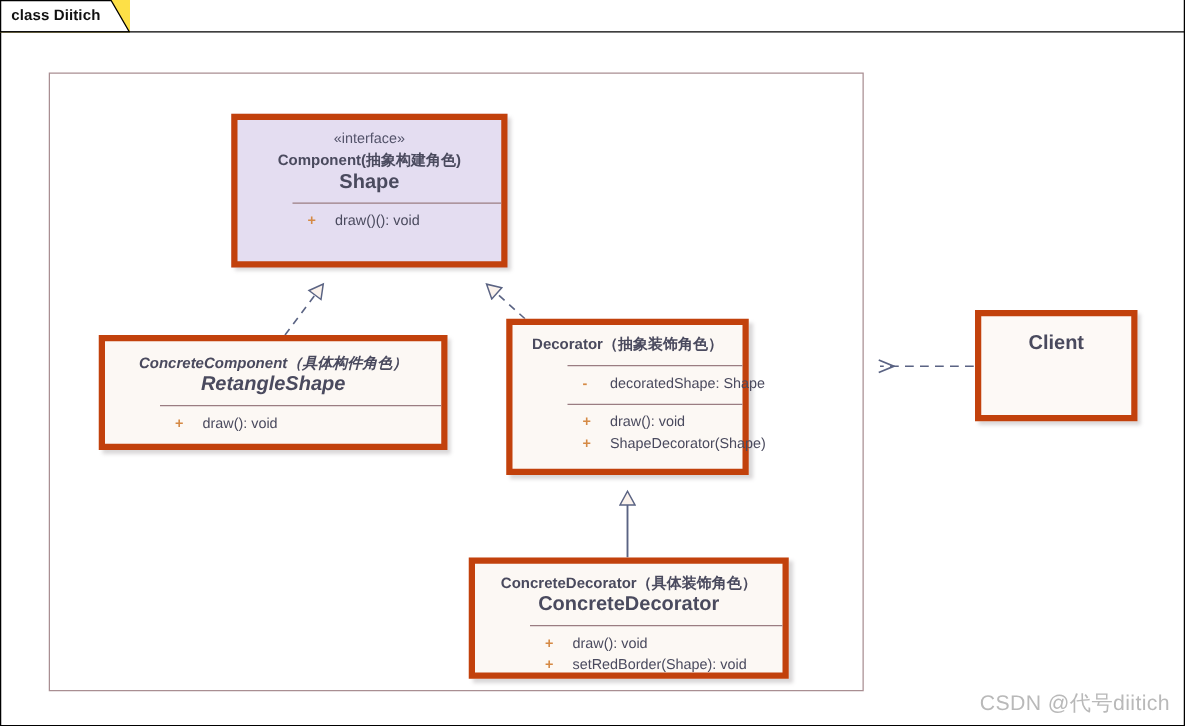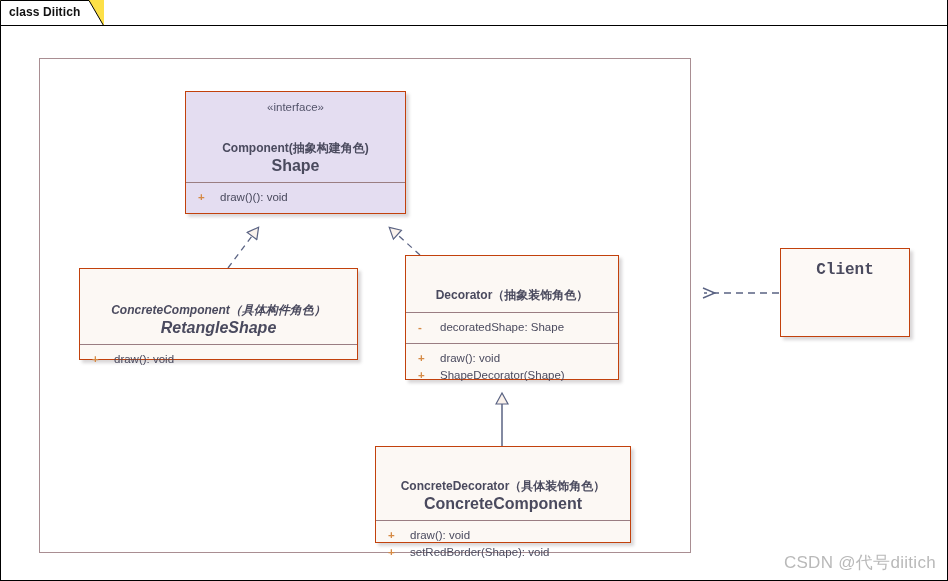--- a/index.html
+++ b/index.html
@@ -92,47 +92,47 @@
     height: 495px;
     box-sizing: border-box;
     border: 1.5px solid #a98e92;
     background: transparent;
   }
 
   
   .uml-box {
     position: absolute;
     box-sizing: border-box;
-    border: 1px solid #c2410c;
+    border: 5px solid #c2410c;
     box-shadow: 3px 3px 3px rgba(120,110,115,0.28);
   }
   .uml-box .compartment {
     box-sizing: border-box;
   }
   .uml-box .compartment + .compartment {
     border-top: 1px solid #9a7d82;
+    margin-left: 44px;
   }
 
   .hdr {
     text-align: center;
     padding: 7px 6px 8px 6px;
     line-height: 17px;
   }
   .hdr .stereo {
     font-size: 11.5px;
     color: #53536a;
     display: block;
   }
   .hdr .role {
     font-size: 12px;
     font-weight: bold;
     color: #4a4a5e;
     display: block;
     white-space: nowrap;
-    margin-top: 24px;
   }
   .hdr .cname {
     font-size: 16px;
     font-weight: bold;
     color: #4a4a5e;
     display: block;
     white-space: nowrap;
   }
 
   .members {
@@ -171,40 +171,39 @@
     top: 268px;
     width: 279px;
     height: 92px;
     background: #fcf8f4;
   }
   #box-concrete-component .hdr { padding-top: 9px; font-style: italic; }
 
   #box-decorator {
     left: 405px;
     top: 255px;
-    width: 214px;
+    width: 194px;
     height: 125px;
     background: #fcf8f4;
   }
 
   #box-concrete-decorator {
     left: 375px;
     top: 446px;
     width: 256px;
     height: 97px;
     background: #fcf8f4;
   }
 
   #box-client {
     left: 780px;
     top: 248px;
     width: 130px;
     height: 89px;
     background: #fdf9f6;
-    font-family: Liberation Mono, monospace;
   }
   #box-client .hdr { padding-top: 13px; }
 
   
   #connectors {
     position: absolute;
     left: 0; top: 0;
     width: 948px; height: 581px;
     pointer-events: none;
   }
@@ -306,21 +305,21 @@
       </span>
       <span class="member-row">
         <span class="vis">+</span><span class="sig">ShapeDecorator(Shape)</span>
       </span>
     </div>
   </div>
 
   <div class="uml-box" id="box-concrete-decorator">
     <div class="compartment hdr">
       <span class="role">ConcreteDecorator（具体装饰角色）</span>
-      <span class="cname">ConcreteComponent</span>
+      <span class="cname">ConcreteDecorator</span>
     </div>
     <div class="compartment members">
       <span class="member-row">
         <span class="vis">+</span><span class="sig">draw(): void</span>
       </span>
       <span class="member-row">
         <span class="vis">+</span><span class="sig">setRedBorder(Shape): void</span>
       </span>
     </div>
   </div>

